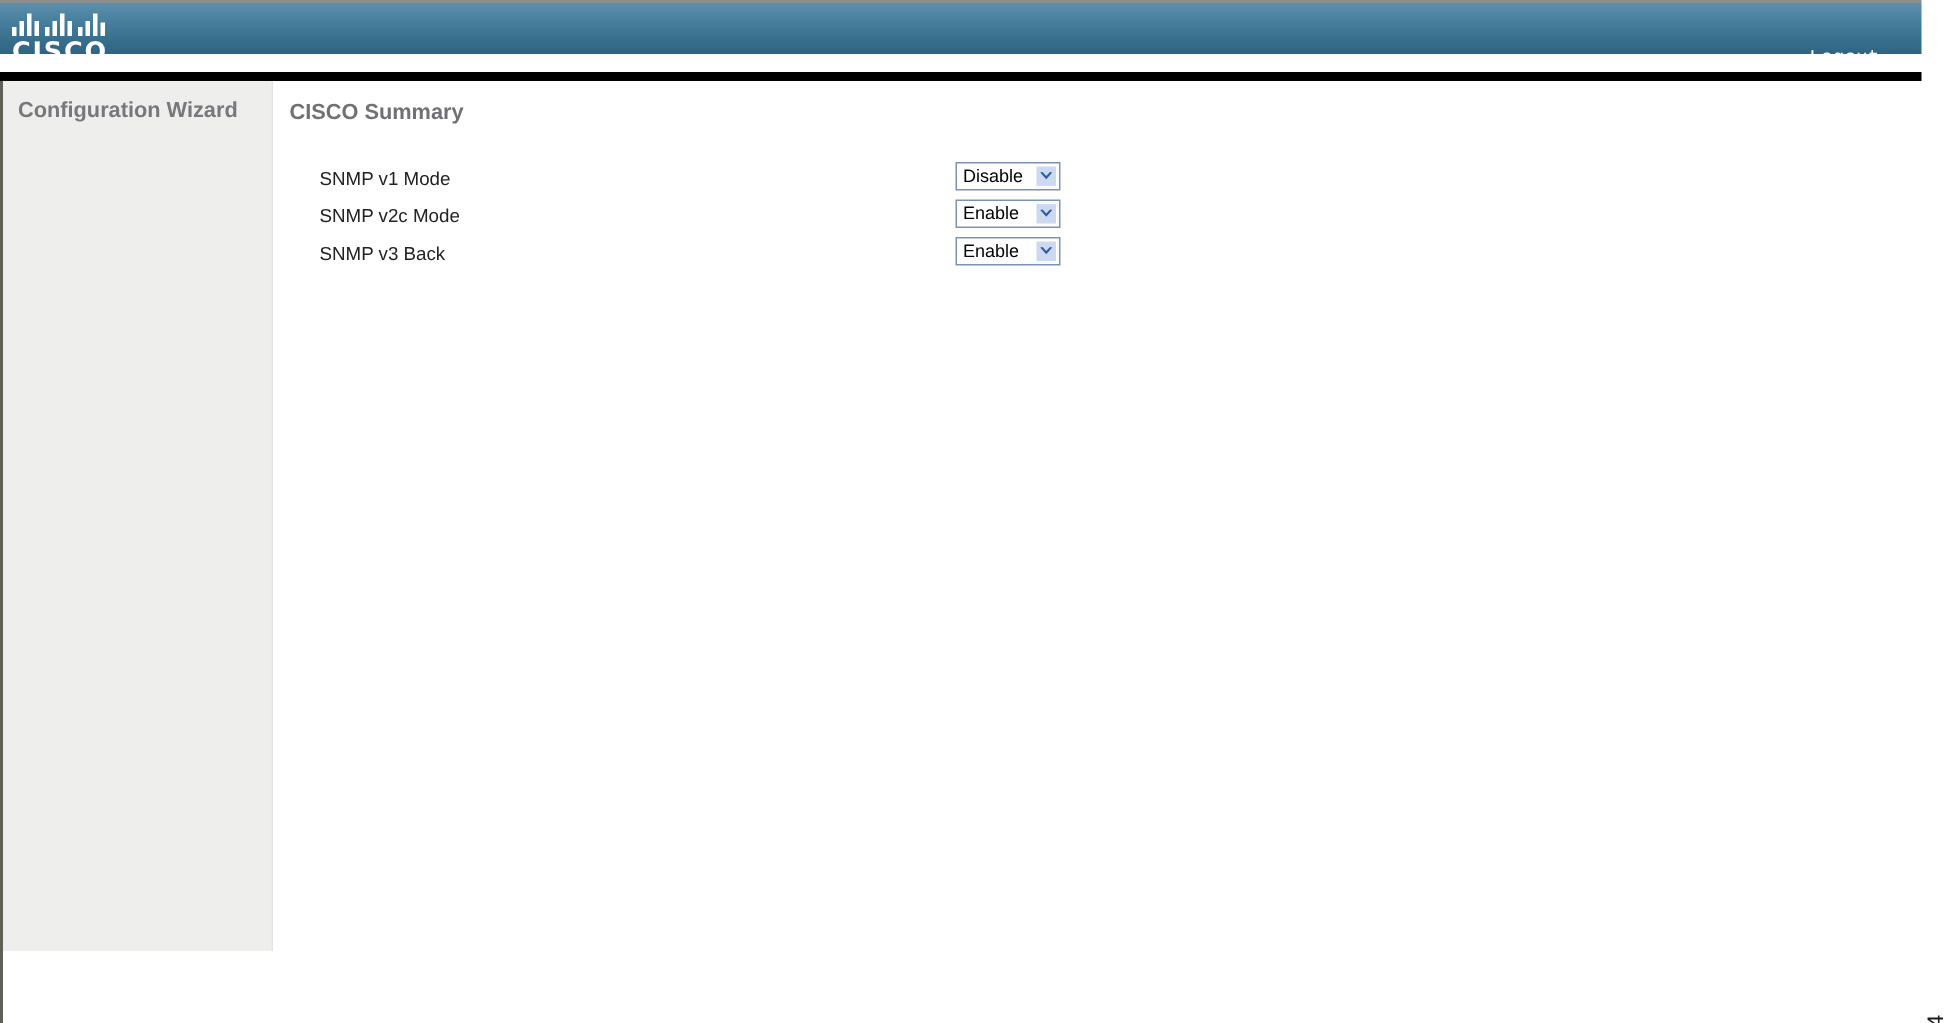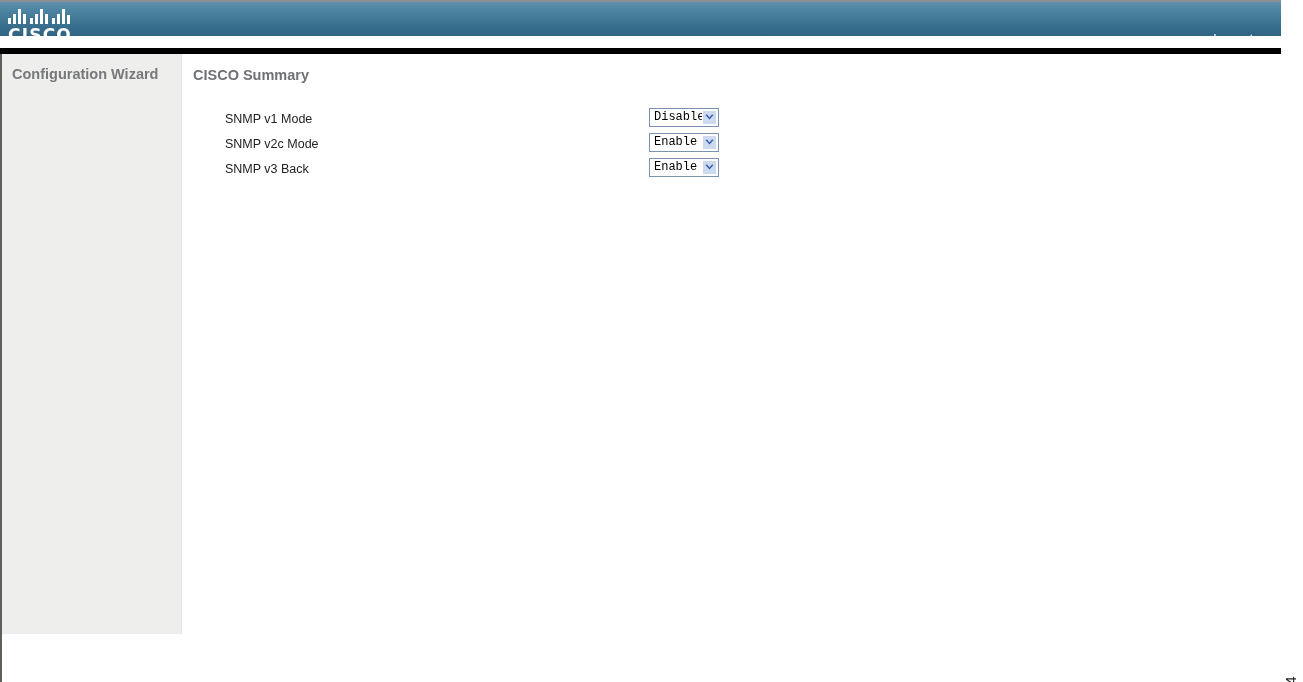--- a/index.html
+++ b/index.html
@@ -82,21 +82,21 @@
     line-height: 19px;
   }
 
   .logout-link {
     position: absolute;
     right: 28px;
     top: 29px;
     font-size: 13px;
     color: #ffffff;
     text-decoration: none;
-    font-family: Liberation Sans, sans-serif;
+    font-family: Liberation Mono, monospace;
   }
 
   
   #sidebar {
     position: absolute;
     left: 2px; top: 54px;
     width: 180px;
     height: 580px;
     background: #eeeeec;
     border-right: 1px solid #e3e3e0;
@@ -155,21 +155,21 @@
     border-bottom: 2px solid #5a5a5a;
     box-sizing: border-box;
     cursor: default;
     font-family: "Liberation Sans", sans-serif;
   }
   .win-button + .win-button { margin-left: 28px; }
 
   
   .form-area {
     position: absolute;
-    left: 16px;
+    left: 4px;
     top: 54px;
     width: 100%;
   }
   .form-row {
     position: relative;
     height: 25px;
   }
   .row-label {
     position: absolute;
     left: 26px;
@@ -190,21 +190,21 @@
     box-sizing: border-box;
   }
   .select-value {
     position: absolute;
     left: 4px;
     top: 1px;
     font-size: 12px;
     color: #000000;
     line-height: 15px;
     white-space: nowrap;
-    font-family: Liberation Mono, monospace;
+    font-family: Liberation Sans, sans-serif;
   }
   .select-arrow {
     position: absolute;
     right: 1px;
     top: 1px;
     width: 15px;
     height: 15px;
     background: #cdd9ef;
     border: 1px solid #ffffff;
     box-sizing: border-box;

